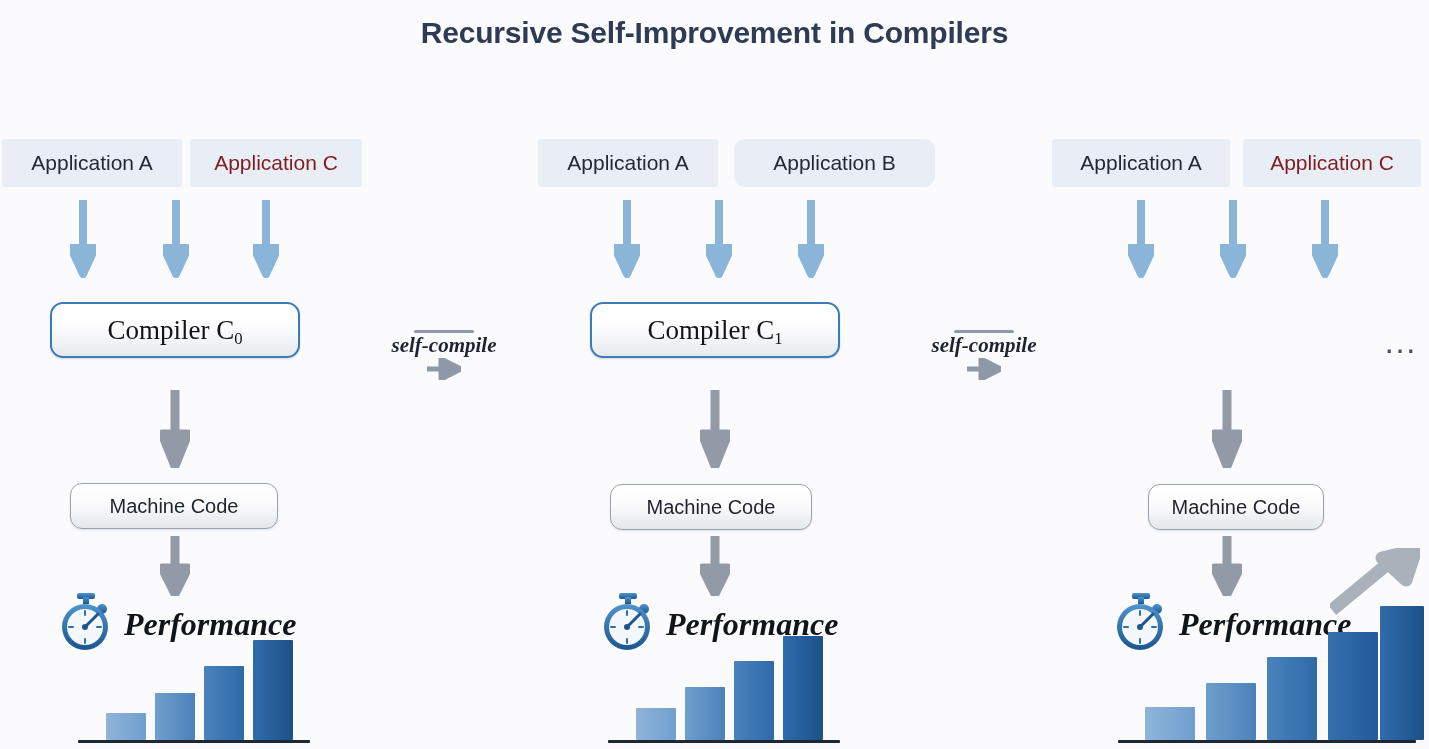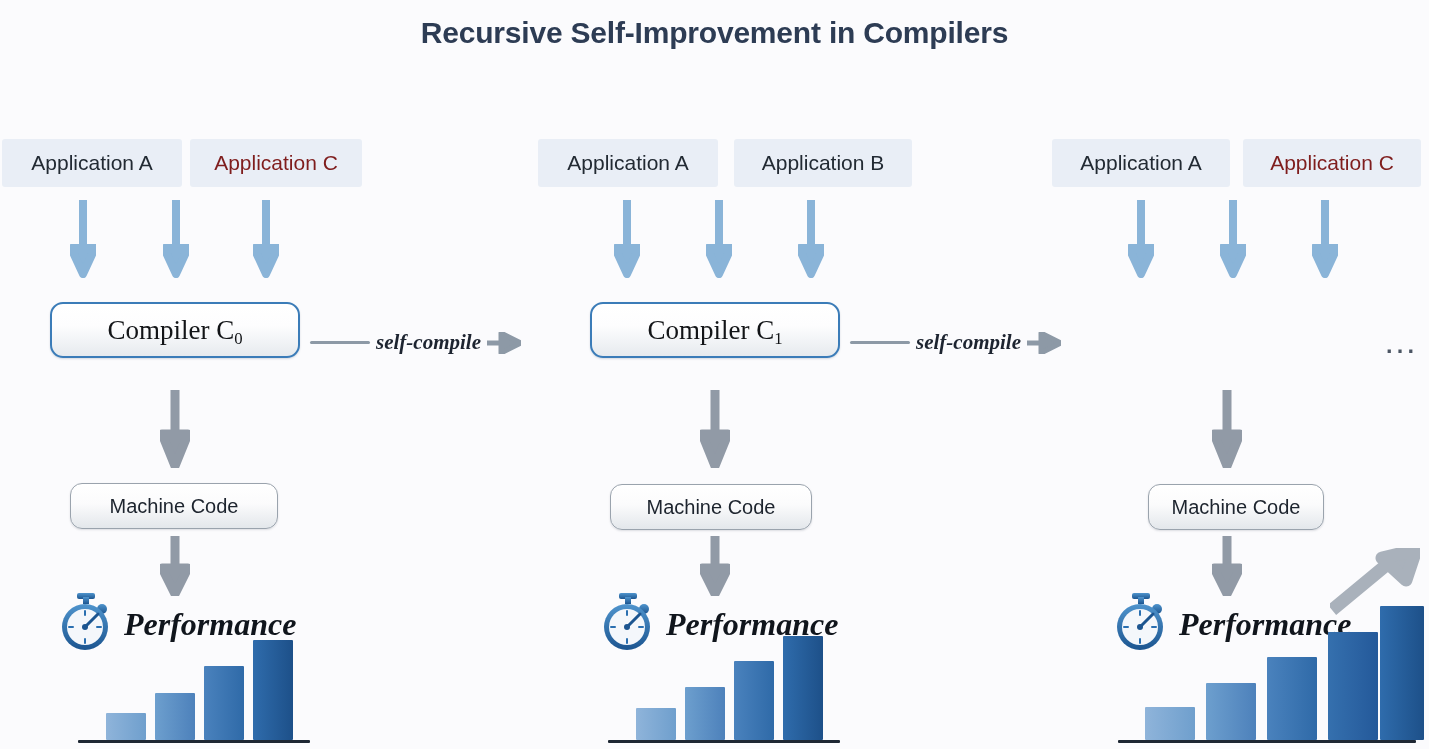--- a/index.html
+++ b/index.html
@@ -57,21 +57,21 @@
   }
   .compiler-label{
     font-family:"Liberation Serif", serif;
     font-size:27px;
     color:#121417;
     white-space:nowrap;
   }
   .compiler-label sub{font-size:0.62em;vertical-align:baseline;position:relative;top:5px;}
 
   
-  .connector{position:absolute;display:flex;align-items:center;}
+  .connector{position:absolute;display:flex;align-items:center;flex-direction:column;}
   .conn-line{height:3px;background:#8d99a6;border-radius:2px;}
   .conn-label{
     font-family:"Liberation Serif", serif;
     font-style:italic;
     font-weight:bold;
     font-size:21px;
     color:#1d2430;
     padding:0 6px;
     white-space:nowrap;
   }
@@ -194,21 +194,21 @@
       <div class="bar" style="left:28px;bottom:17px;width:40px;height:27px;background:linear-gradient(to right,#8fb4da,#6f9fcd);"></div>
       <div class="bar" style="left:77px;bottom:17px;width:40px;height:47px;background:linear-gradient(to right,#6d9fce,#4d81bb);"></div>
       <div class="bar" style="left:126px;bottom:17px;width:40px;height:74px;background:linear-gradient(to right,#4a82bd,#2f6aa8);"></div>
       <div class="bar" style="left:175px;bottom:17px;width:40px;height:100px;background:linear-gradient(to right,#2f6cac,#1d5089);"></div>
     </div>
   </div>
 
   <div class="group" style="left:520px;width:470px;">
 
     <div class="app-chip" style="left:18px;top:131px;width:180px;">Application A</div>
-    <div class="app-chip" style="left:214px;top:131px;width:178px;">Application B</div>
+    <div class="app-chip" style="left:214px;top:131px;width:201px;border-radius:11px;">Application B</div>
 
     <svg class="blue-arrow" style="left:94px;top:192px;" viewBox="0 0 26 78">
       <path d="M13 0 L13 52 M13 74 L1 48 L25 48 Z" fill="#8ab4d8" stroke="#8ab4d8" stroke-width="8" stroke-linejoin="round"></path>
     </svg>
     <svg class="blue-arrow" style="left:186px;top:192px;" viewBox="0 0 26 78">
       <path d="M13 0 L13 52 M13 74 L1 48 L25 48 Z" fill="#8ab4d8" stroke="#8ab4d8" stroke-width="8" stroke-linejoin="round"></path>
     </svg>
     <svg class="blue-arrow" style="left:278px;top:192px;" viewBox="0 0 26 78">
       <path d="M13 0 L13 52 M13 74 L1 48 L25 48 Z" fill="#8ab4d8" stroke="#8ab4d8" stroke-width="8" stroke-linejoin="round"></path>
     </svg>

